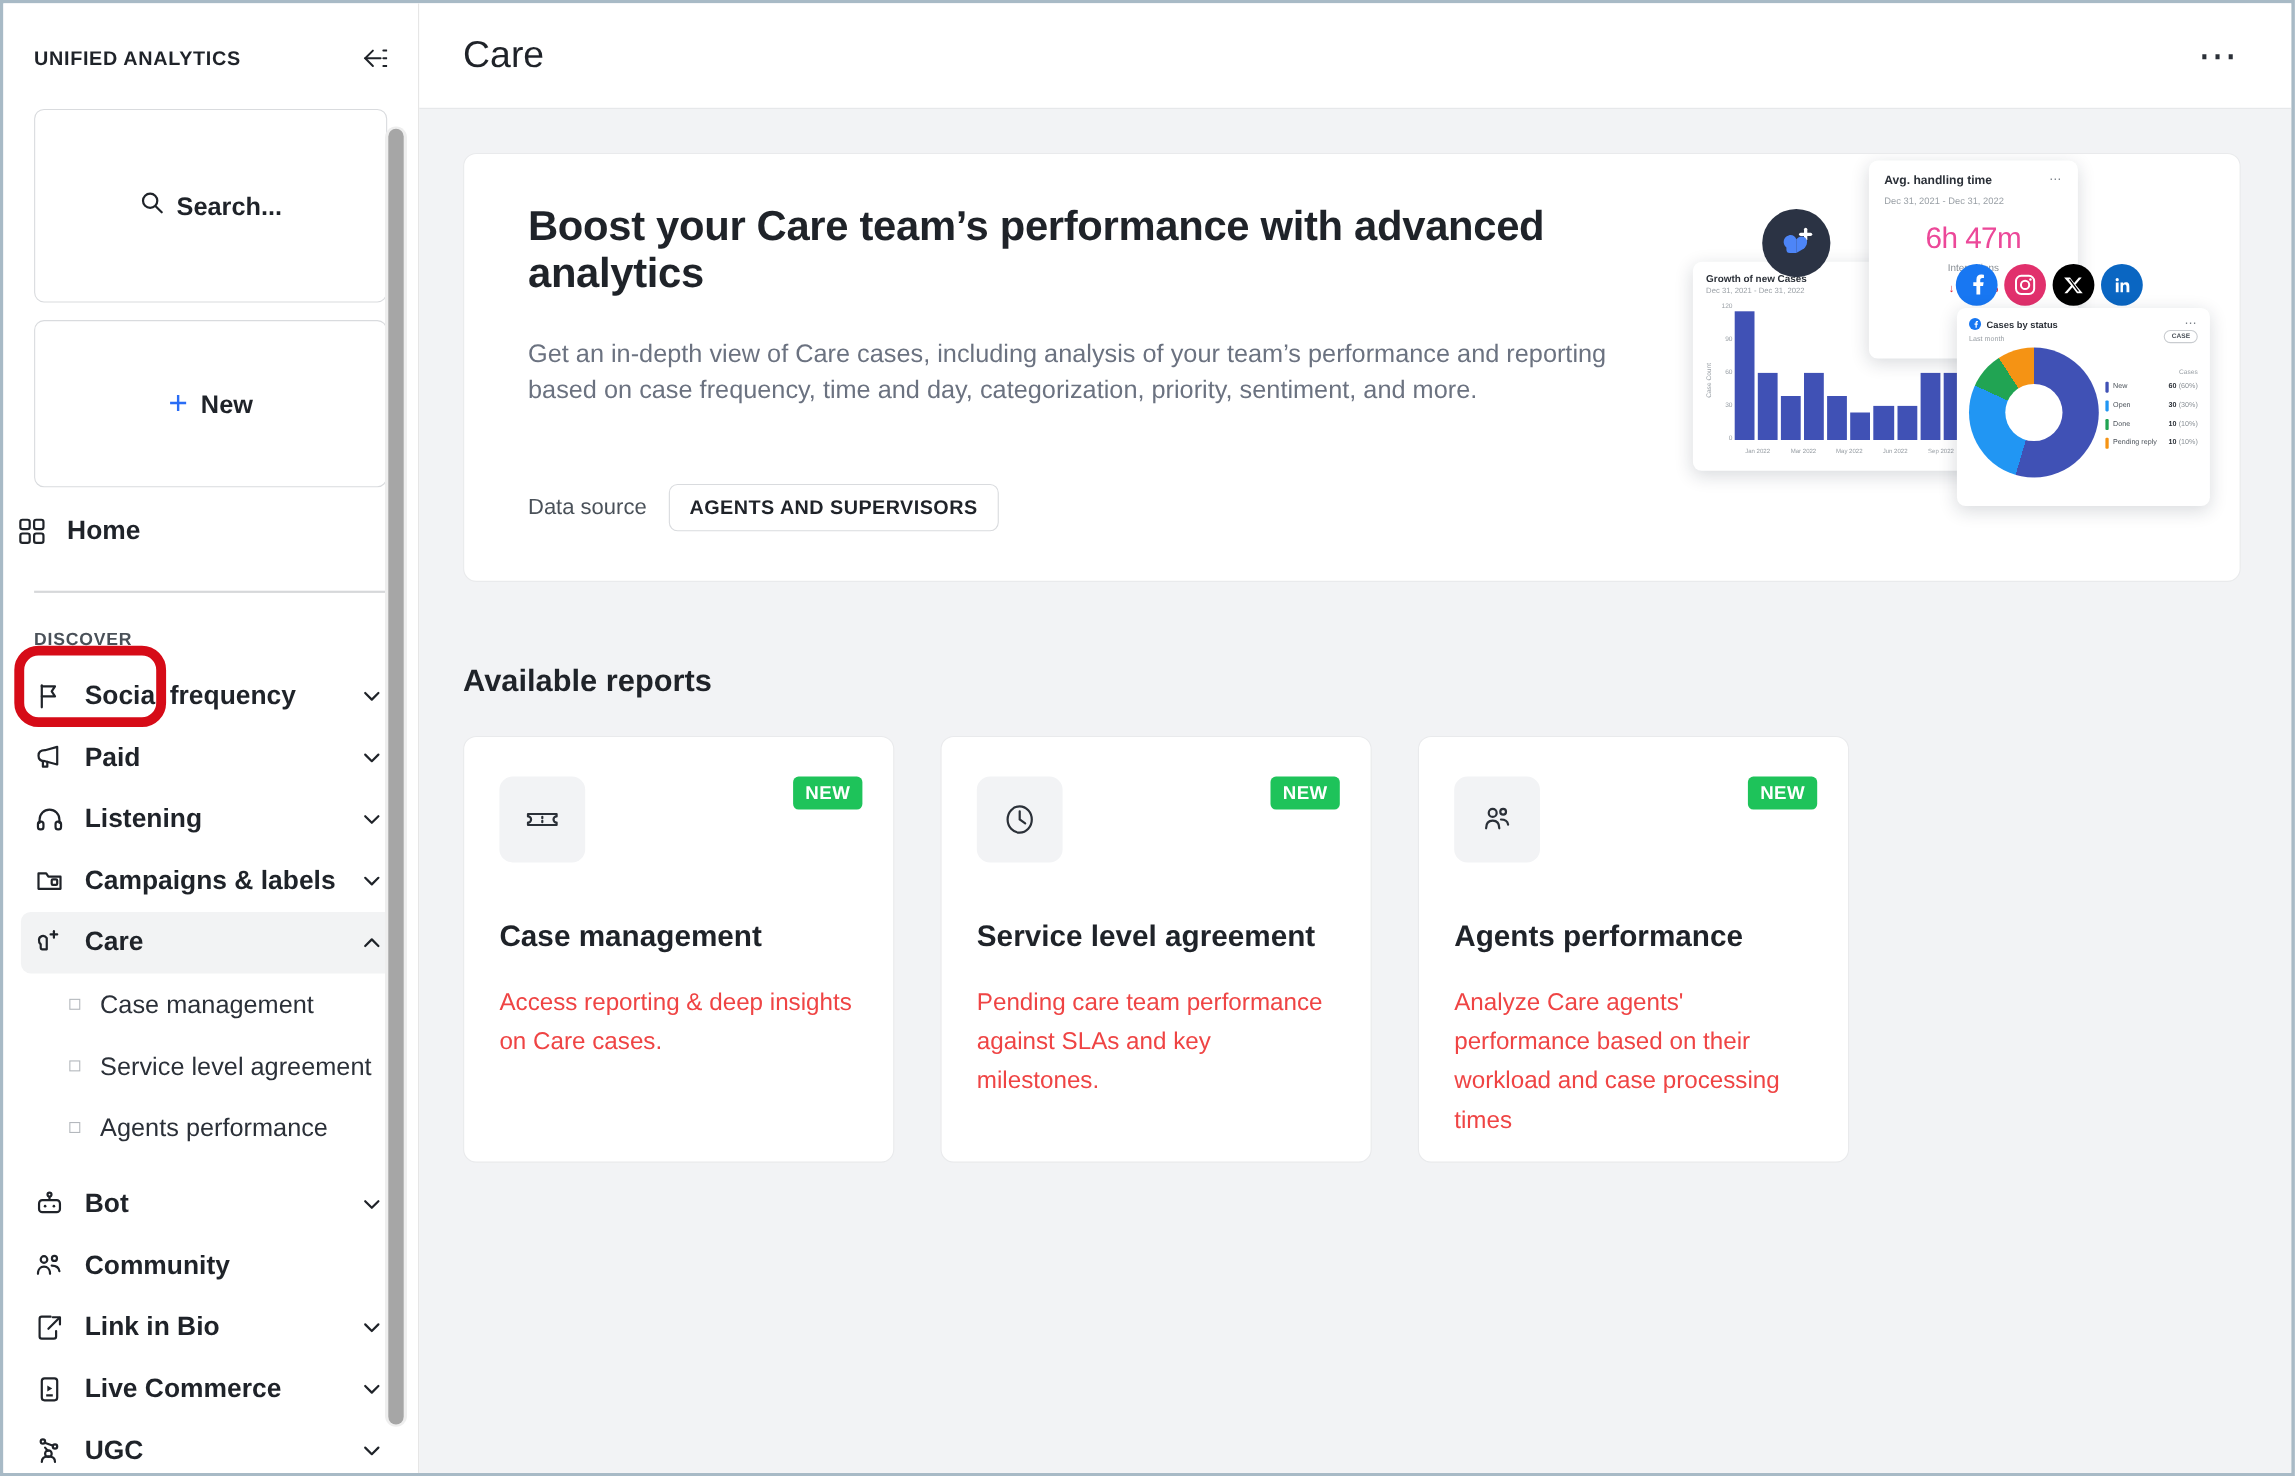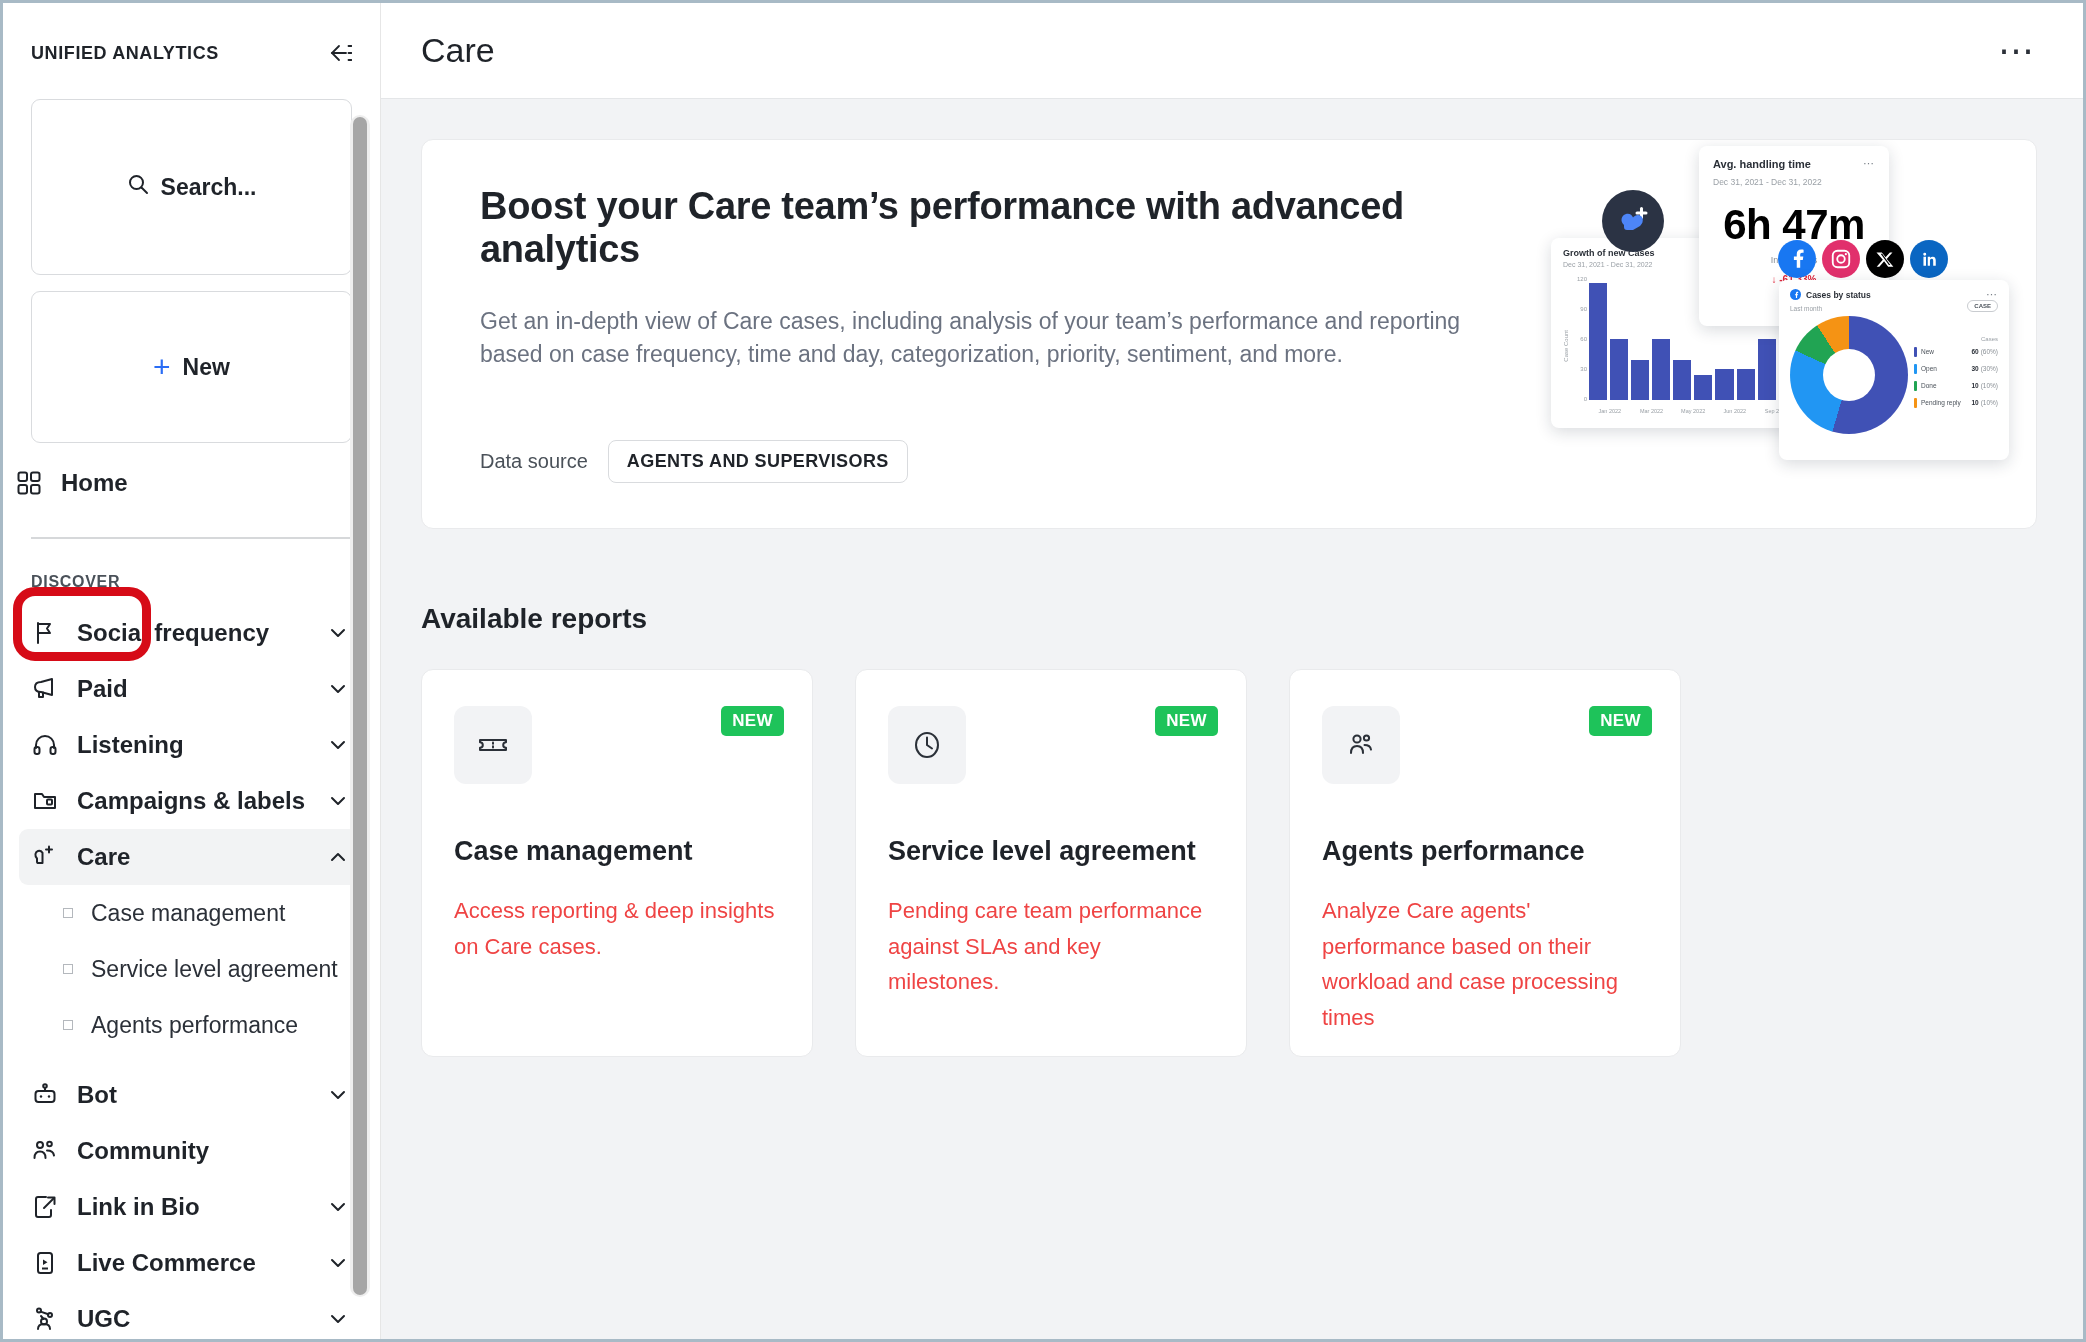--- a/index.html
+++ b/index.html
@@ -130,39 +130,39 @@
   .ds-chip {
     border: 1px solid #d9dbde; border-radius: 8px; padding: 10px 18px;
     font-size: 18px; font-weight: bold; letter-spacing: 0.4px; color: #1f2329;
     background: #fff; cursor: pointer;
   }
 
   
   .illus { position: absolute; right: 58px; top: 0; width: 470px; height: 390px; }
   .mini-card { position: absolute; background: #fff; border-radius: 8px; box-shadow: 0 4px 16px rgba(20,30,50,0.16); margin-left: 31px; }
 
-  .card-bars { left: 12px; top: 98px; width: 300px; height: 190px; padding: 10px 12px; }
+  .card-bars { left: 0; top: 98px; width: 300px; height: 190px; padding: 10px 12px; }
   .mb-title { font-size: 9px; font-weight: bold; color: #2b3038; }
   .mb-sub { font-size: 7px; color: #9aa0a6; margin-top: 3px; }
   .bars-wrap { position: relative; margin-top: 8px; height: 140px; display: flex; }
   .y-axis-name { writing-mode: vertical-rl; transform: rotate(180deg); font-size: 6px; color:#9aa0a6; align-self:center; }
   .y-ticks { width: 20px; position: relative; font-size: 6px; color: #9aa0a6; }
   .y-ticks span { position: absolute; right: 2px; }
   .plot { flex: 1; position: relative; border-left: 0; }
   .bars { position: absolute; left: 0; right: 0; bottom: 16px; top: 4px; display: flex; align-items: flex-end; gap: 3px; }
   .bar { flex: 1; background: #4051b5; }
   .x-ticks { position: absolute; left: 0; right: 0; bottom: 2px; display: flex; font-size: 5.5px; color: #9aa0a6; }
   .x-ticks span { flex: 1; text-align: center; white-space: nowrap; }
 
   .card-aht { left: 160px; top: 6px; width: 190px; height: 180px; padding: 12px 14px; }
   .aht-head { display: flex; justify-content: space-between; align-items: center; }
   .aht-title { font-size: 11px; font-weight: bold; color: #2b3038; }
   .aht-dots { font-size: 11px; color: #7a8088; letter-spacing: 1px; line-height: 0.5; }
   .aht-range { font-size: 8.5px; color: #9aa0a6; margin-top: 7px; }
-  .aht-big { font-size: 42px; font-weight: bold; color: #000000; text-align: center; margin-top: 14px; letter-spacing: -0.5px; }
+  .aht-big { font-size: 27px; font-weight: normal; color: #ec4899; text-align: center; margin-top: 14px; letter-spacing: -0.5px; }
   .aht-sub { font-size: 9px; color: #8a9096; text-align: center; margin-top: 6px; }
   .aht-delta { font-size: 10px; font-weight: bold; color: #e0263b; text-align: center; margin-top: 9px; }
 
   .blob {
     position: absolute; left: 94px; top: 50px; width: 62px; height: 62px;
     border-radius: 50%; background: #2b3344; display: flex; align-items: center; justify-content: center;
   }
 
   .socials { position: absolute; left: 270px; top: 100px; display: flex; gap: 6px; }
   .soc { width: 38px; height: 38px; border-radius: 50%; display: flex; align-items: center; justify-content: center; }

